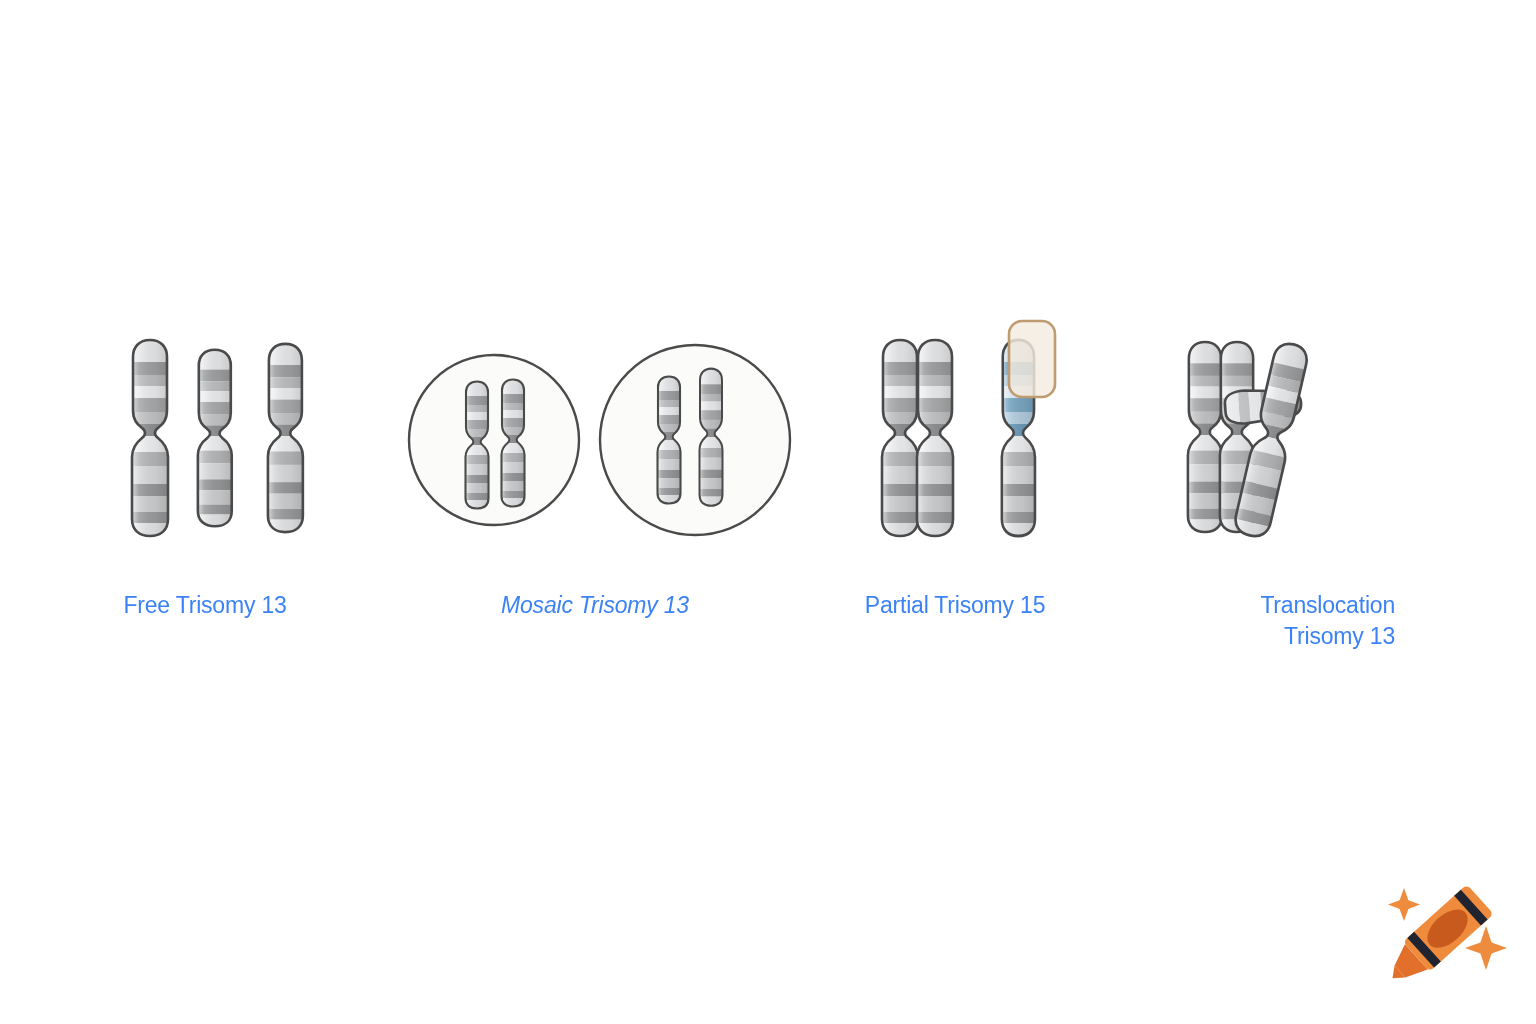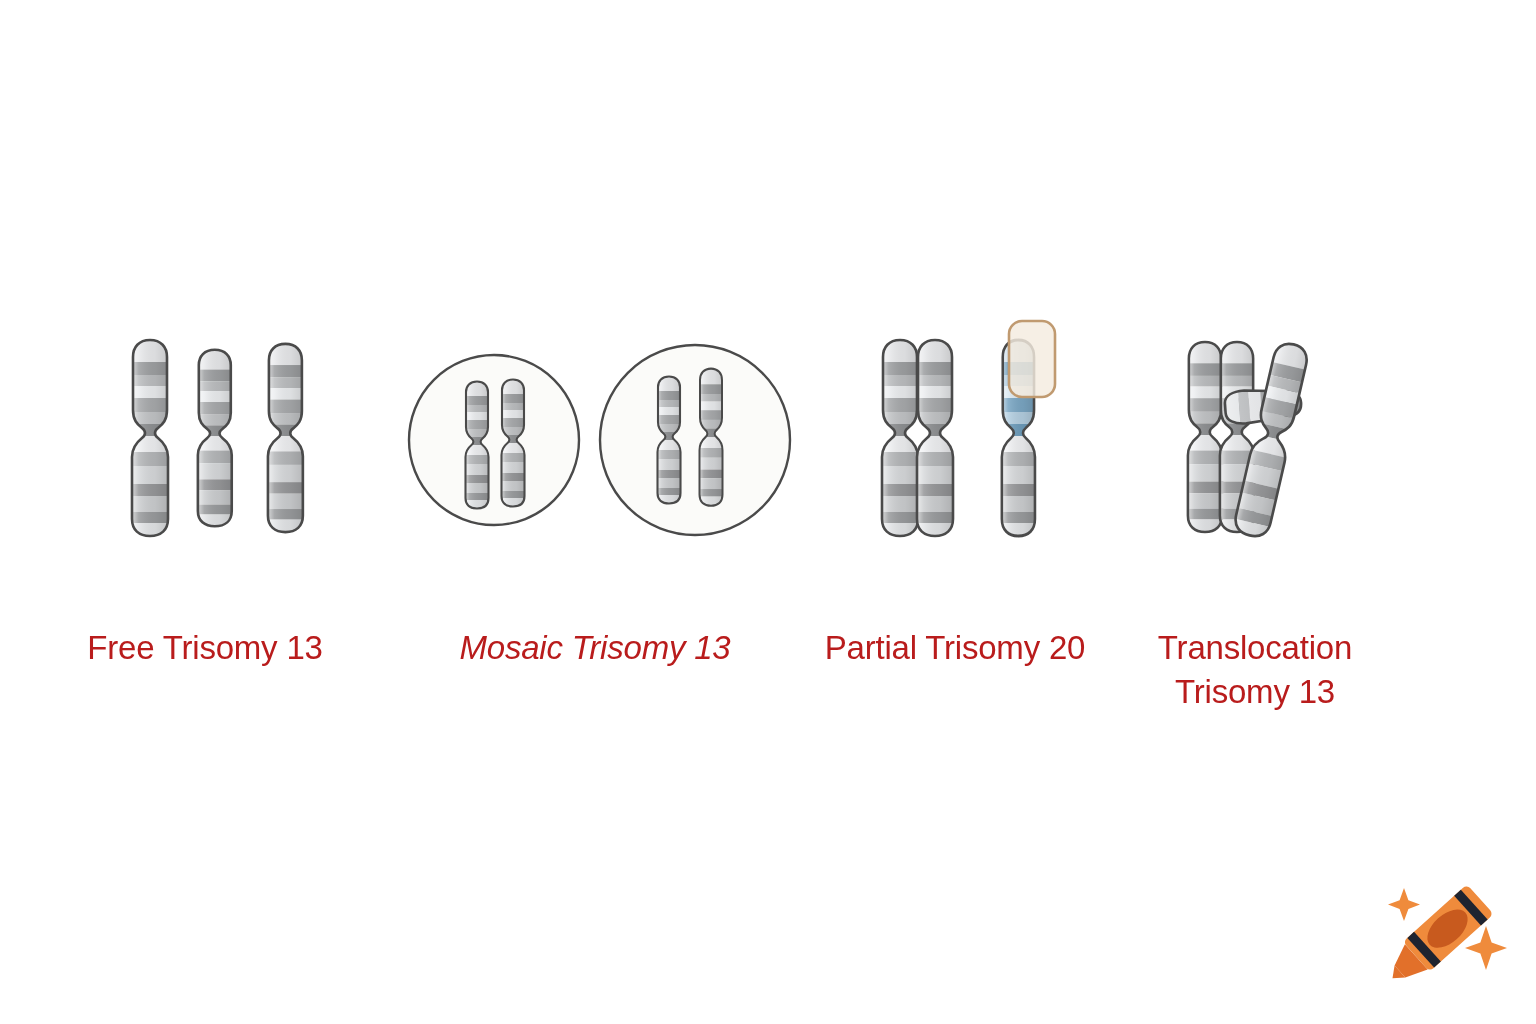--- a/index.html
+++ b/index.html
@@ -17,33 +17,32 @@
   }
   #figure-root {
     position: absolute;
     left: 0; top: 0;
     width: 1536px;
     height: 1024px;
   }
   .panel-caption {
     position: absolute;
     text-align: center;
-    color: #b91c1c;
+    color: #3b82f6;
     font-family: "Liberation Sans", sans-serif;
-    font-size: 33px;
+    font-size: 23px;
     font-weight: 400;
     letter-spacing: -0.2px;
     line-height: 1.33;
     white-space: pre-line;
-    margin-top: 36px;
   }
   #cap-free      { left: 40px;   top: 590px; width: 330px; }
   #cap-mosaic    { left: 420px;  top: 590px; width: 350px; font-style: italic; }
   #cap-partial   { left: 800px;  top: 590px; width: 310px; }
-  #cap-transloc  { left: 1115px; top: 590px; width: 280px; }
+  #cap-transloc  { left: 1115px; top: 590px; width: 280px; text-align: right; }
 
   #brand-mark {
     position: absolute;
     left: 1372px;
     top: 866px;
     width: 148px;
     height: 128px;
   }
   svg { display: block; overflow: visible; }
 </style>
@@ -304,21 +303,21 @@
         </g>
         <use href="#chr-outline" fill="none" stroke="#4a4a4a" stroke-width="2.7" stroke-linejoin="round"></use>
       </g>
     </g>
   </svg>
 
   <div id="cap-free" class="panel-caption">Free Trisomy 13</div>
 
   <div id="cap-mosaic" class="panel-caption">Mosaic Trisomy 13</div>
 
-  <div id="cap-partial" class="panel-caption">Partial Trisomy 20</div>
+  <div id="cap-partial" class="panel-caption">Partial Trisomy 15</div>
 
   <div id="cap-transloc" class="panel-caption">Translocation
 Trisomy 13</div>
 
   <div id="brand-mark">
     <svg width="148" height="128" viewBox="0 0 148 128" xmlns="http://www.w3.org/2000/svg">
 
       <path d="M32 22 L36.4 34.2 L48 38.6 L36.4 43 L32 55 L27.6 43 L16 38.6 L27.6 34.2 Z" fill="#ef8b3c"></path>
 
       <path d="M114 60 L119.6 76.4 L135 82 L119.6 87.6 L114 104 L108.4 87.6 L93 82 L108.4 76.4 Z" fill="#ef8b3c"></path>

